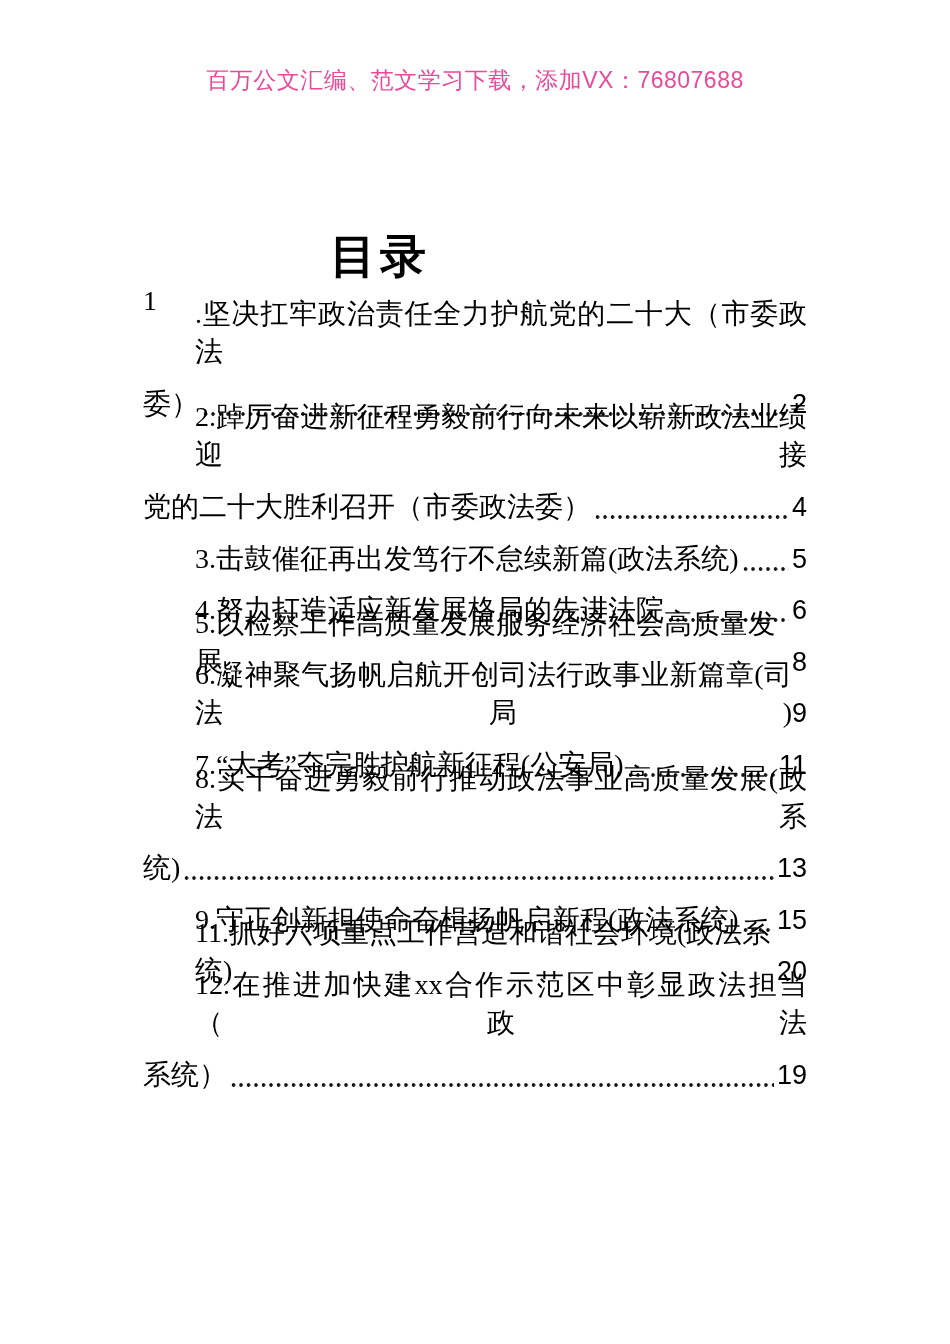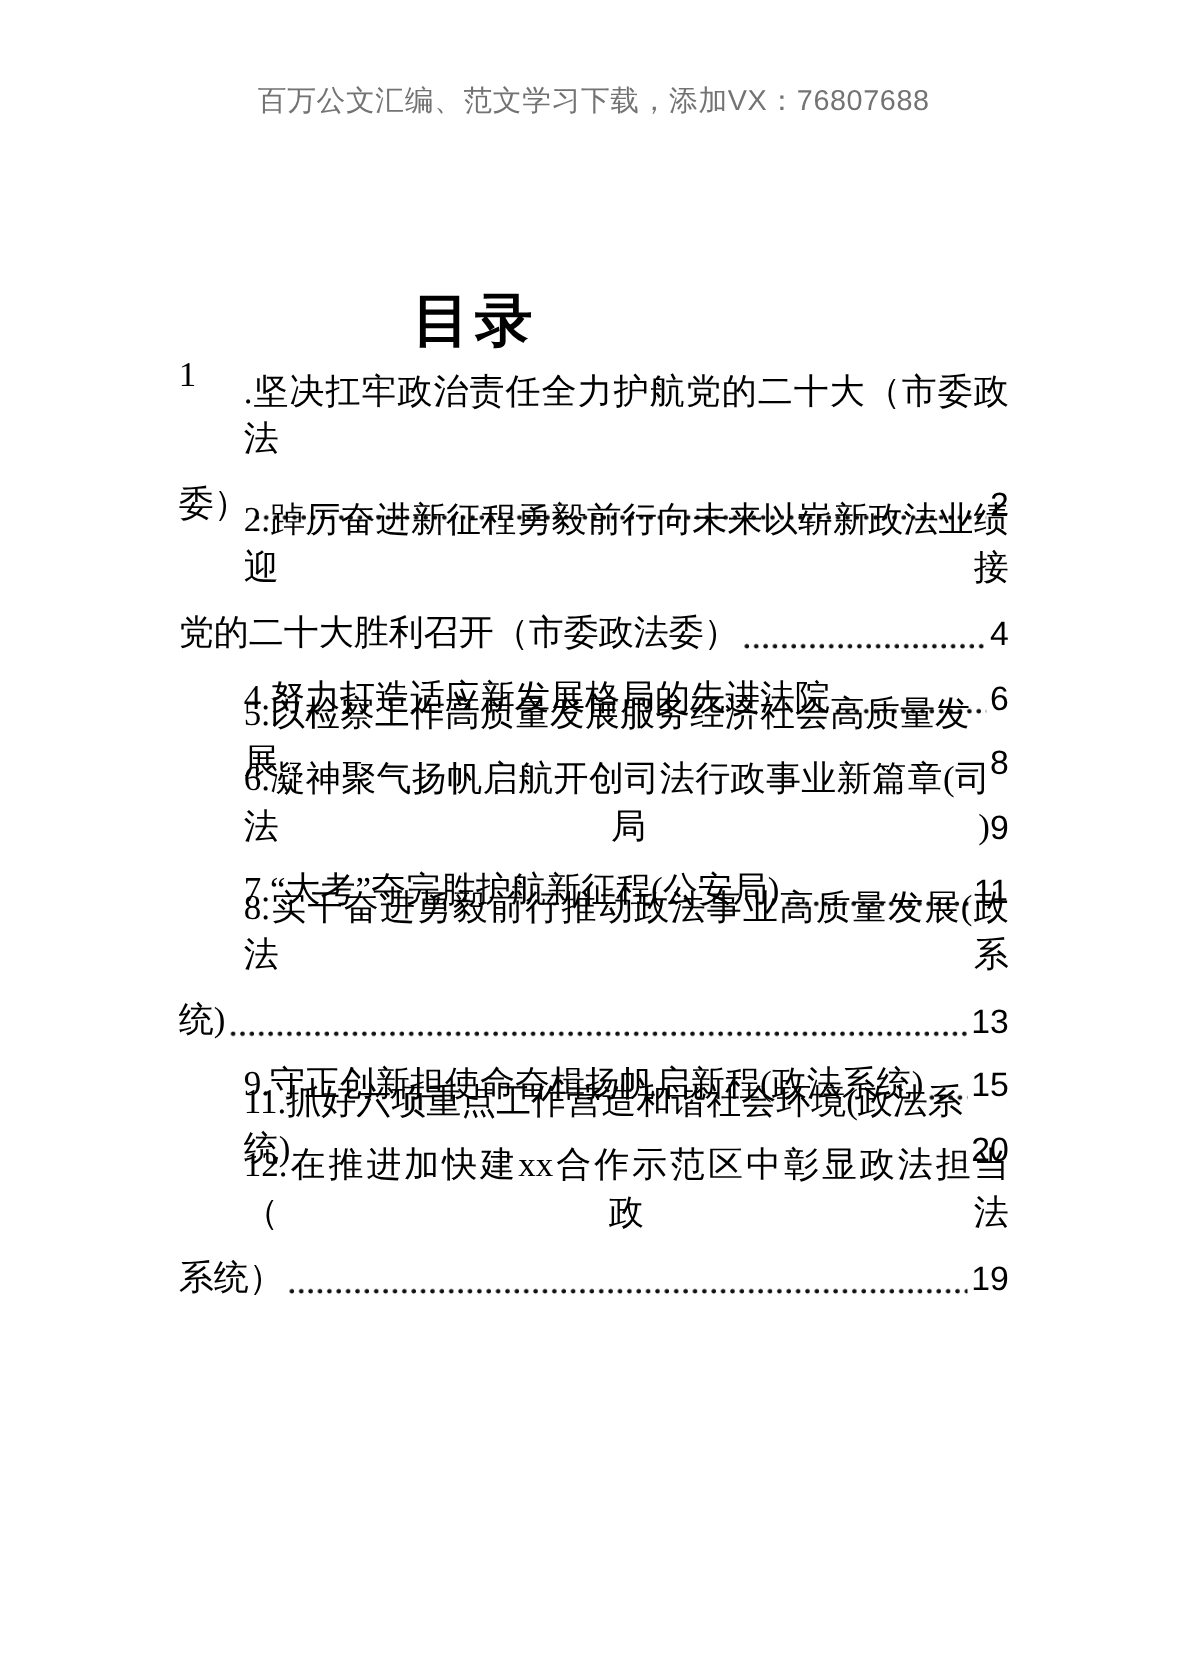--- a/index.html
+++ b/index.html
@@ -63,21 +63,21 @@
     font-family: "Liberation Sans", "DejaVu Sans", sans-serif;
     font-size: 27px;
     line-height: 37px;
   }
 </style>
 </head>
 <body>
 
 <div class="page" style="color: rgb(0, 0, 0);">
 
-  <div class="ad-header" style="color: #737373;">百万公文汇编、范文学习下载，添加VX：76807688</div>
+  <div class="ad-header" style="color: #ec4899;">百万公文汇编、范文学习下载，添加VX：76807688</div>
 
   <div class="doc-title">目录</div>
 
   <div class="toc">
       <div class="toc-row fill-none">
     <span class="toc-text">1</span>
 
   </div>
       <div class="toc-row indent fill-justify">
     <span class="toc-text">.坚决扛牢政治责任全力护航党的二十大（市委政法</span>
@@ -89,20 +89,25 @@
     <span class="page-number">2</span>
   </div>
       <div class="toc-row indent fill-justify">
     <span class="toc-text">2.踔厉奋进新征程勇毅前行向未来以崭新政法业绩迎接</span>
 
   </div>
       <div class="toc-row fill-dots">
     <span class="toc-text">党的二十大胜利召开（市委政法委）</span>
     <span class="dot-leader"></span>
     <span class="page-number">4</span>
+  </div>
+      <div class="toc-row indent fill-dots">
+    <span class="toc-text">3.击鼓催征再出发笃行不怠续新篇(政法系统)</span>
+    <span class="dot-leader"></span>
+    <span class="page-number">5</span>
   </div>
       <div class="toc-row indent fill-dots">
     <span class="toc-text">4.努力打造适应新发展格局的先进法院</span>
     <span class="dot-leader"></span>
     <span class="page-number">6</span>
   </div>
       <div class="toc-row indent fill-dots">
     <span class="toc-text">5.以检察工作高质量发展服务经济社会高质量发展</span>
     <span class="dot-leader"></span>
     <span class="page-number">8</span>

